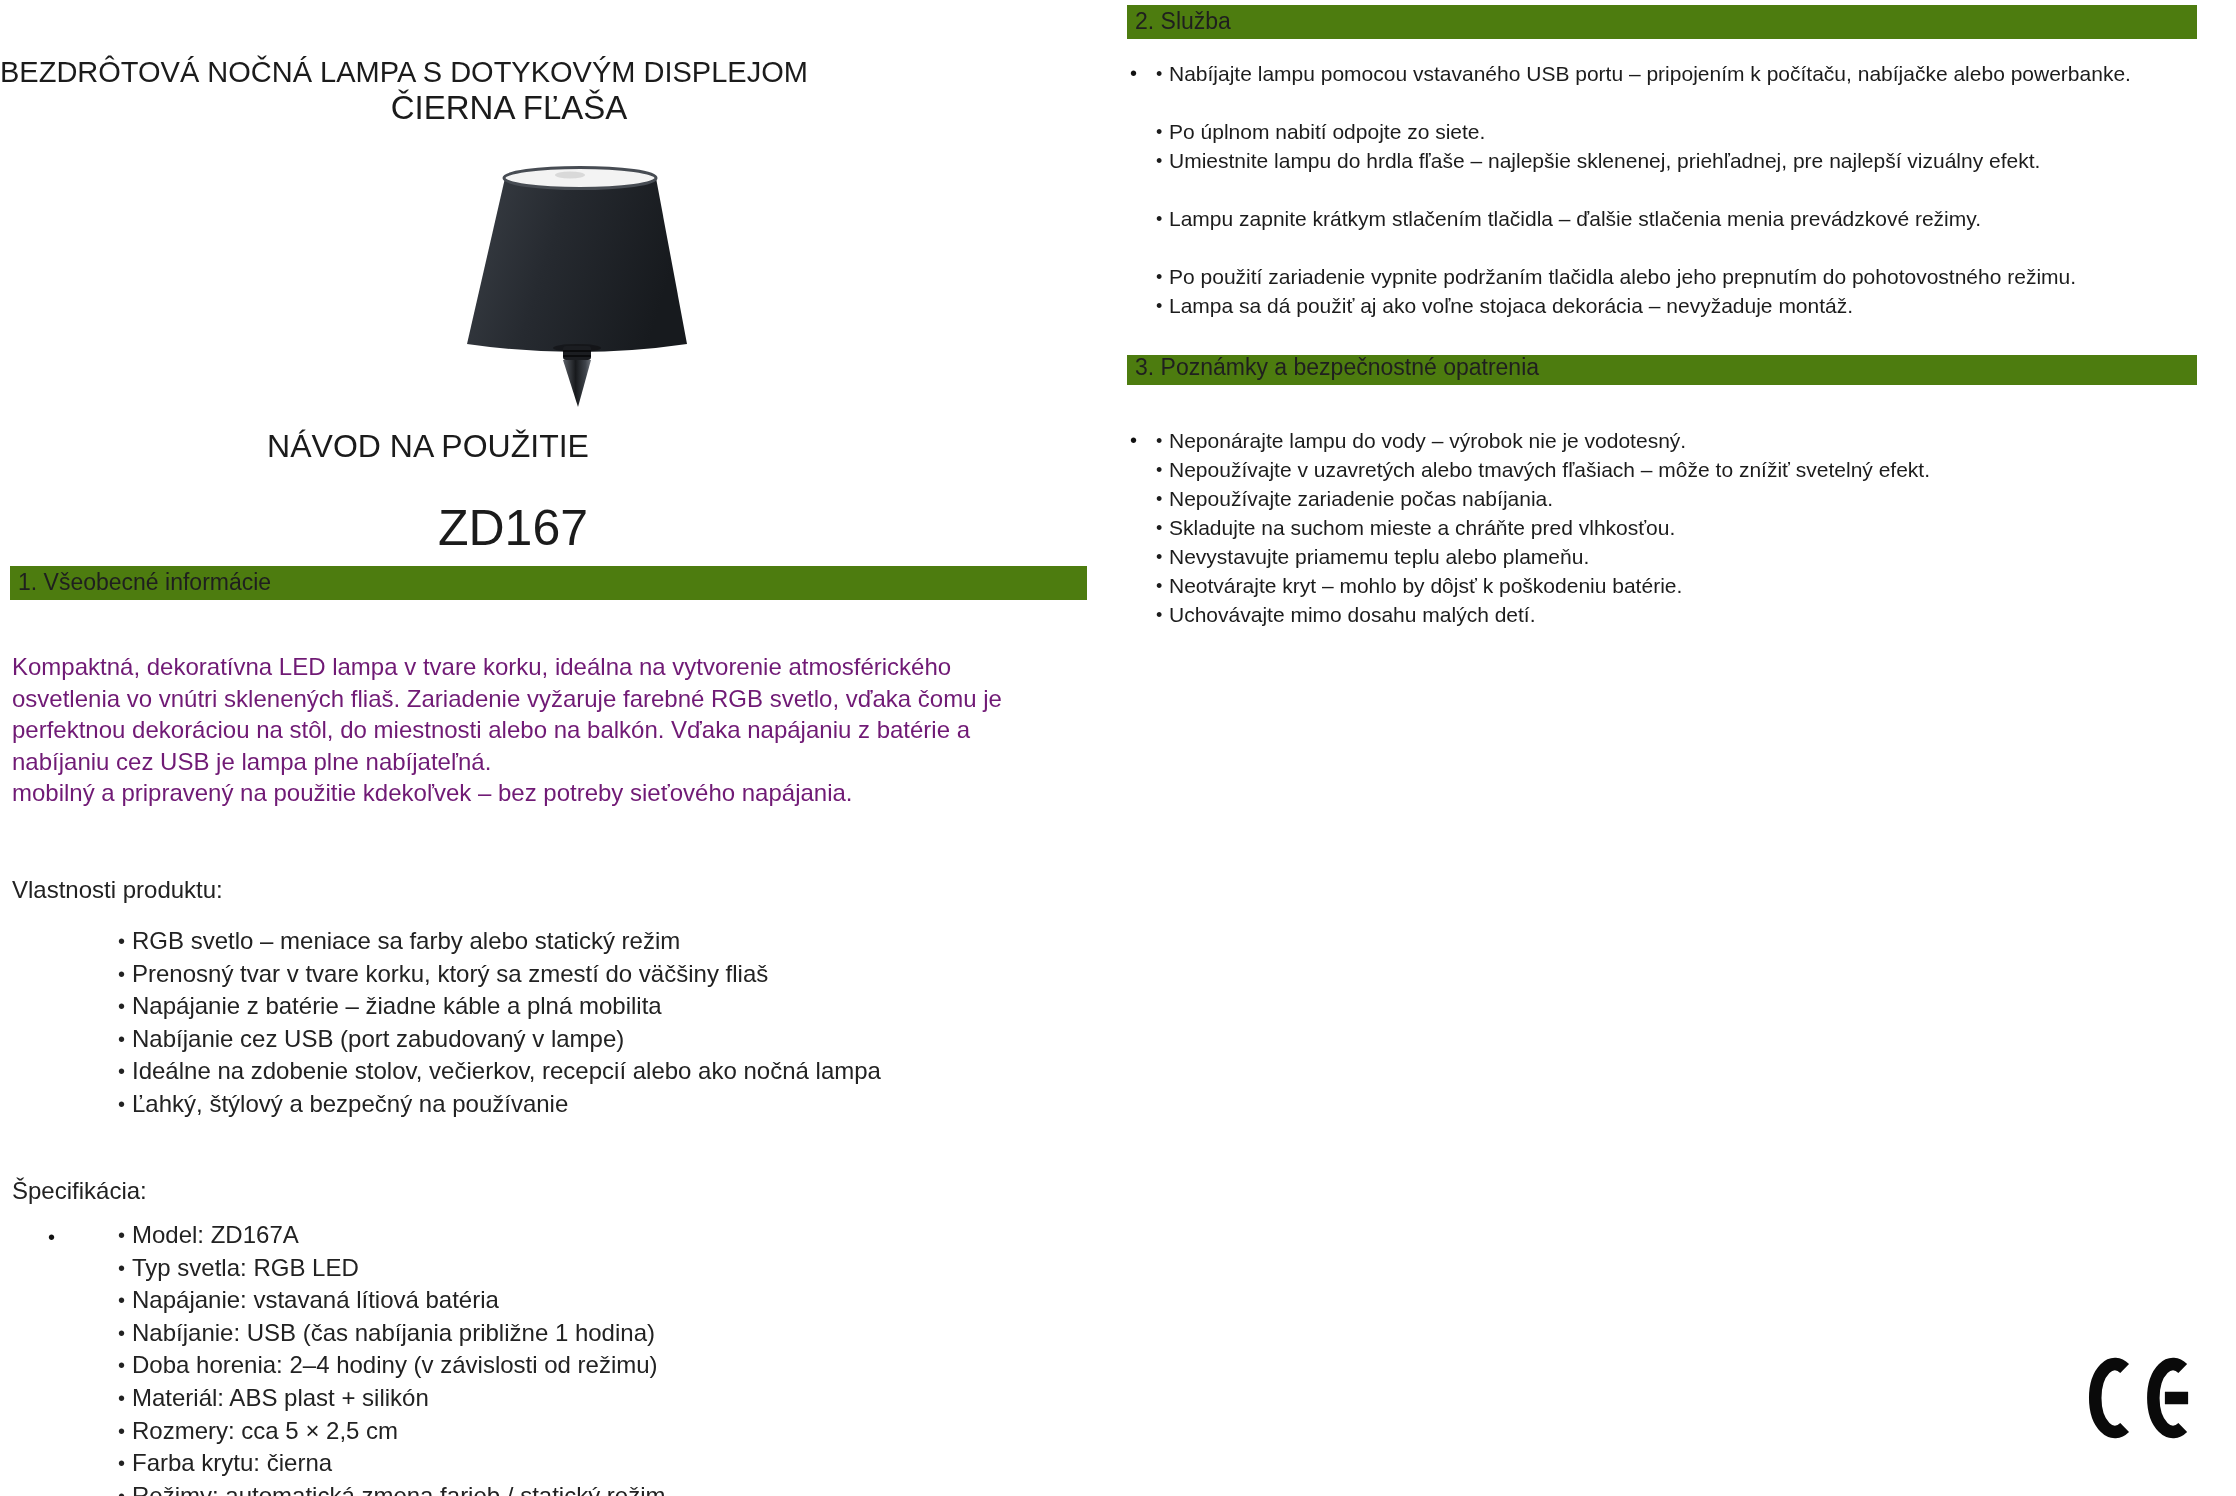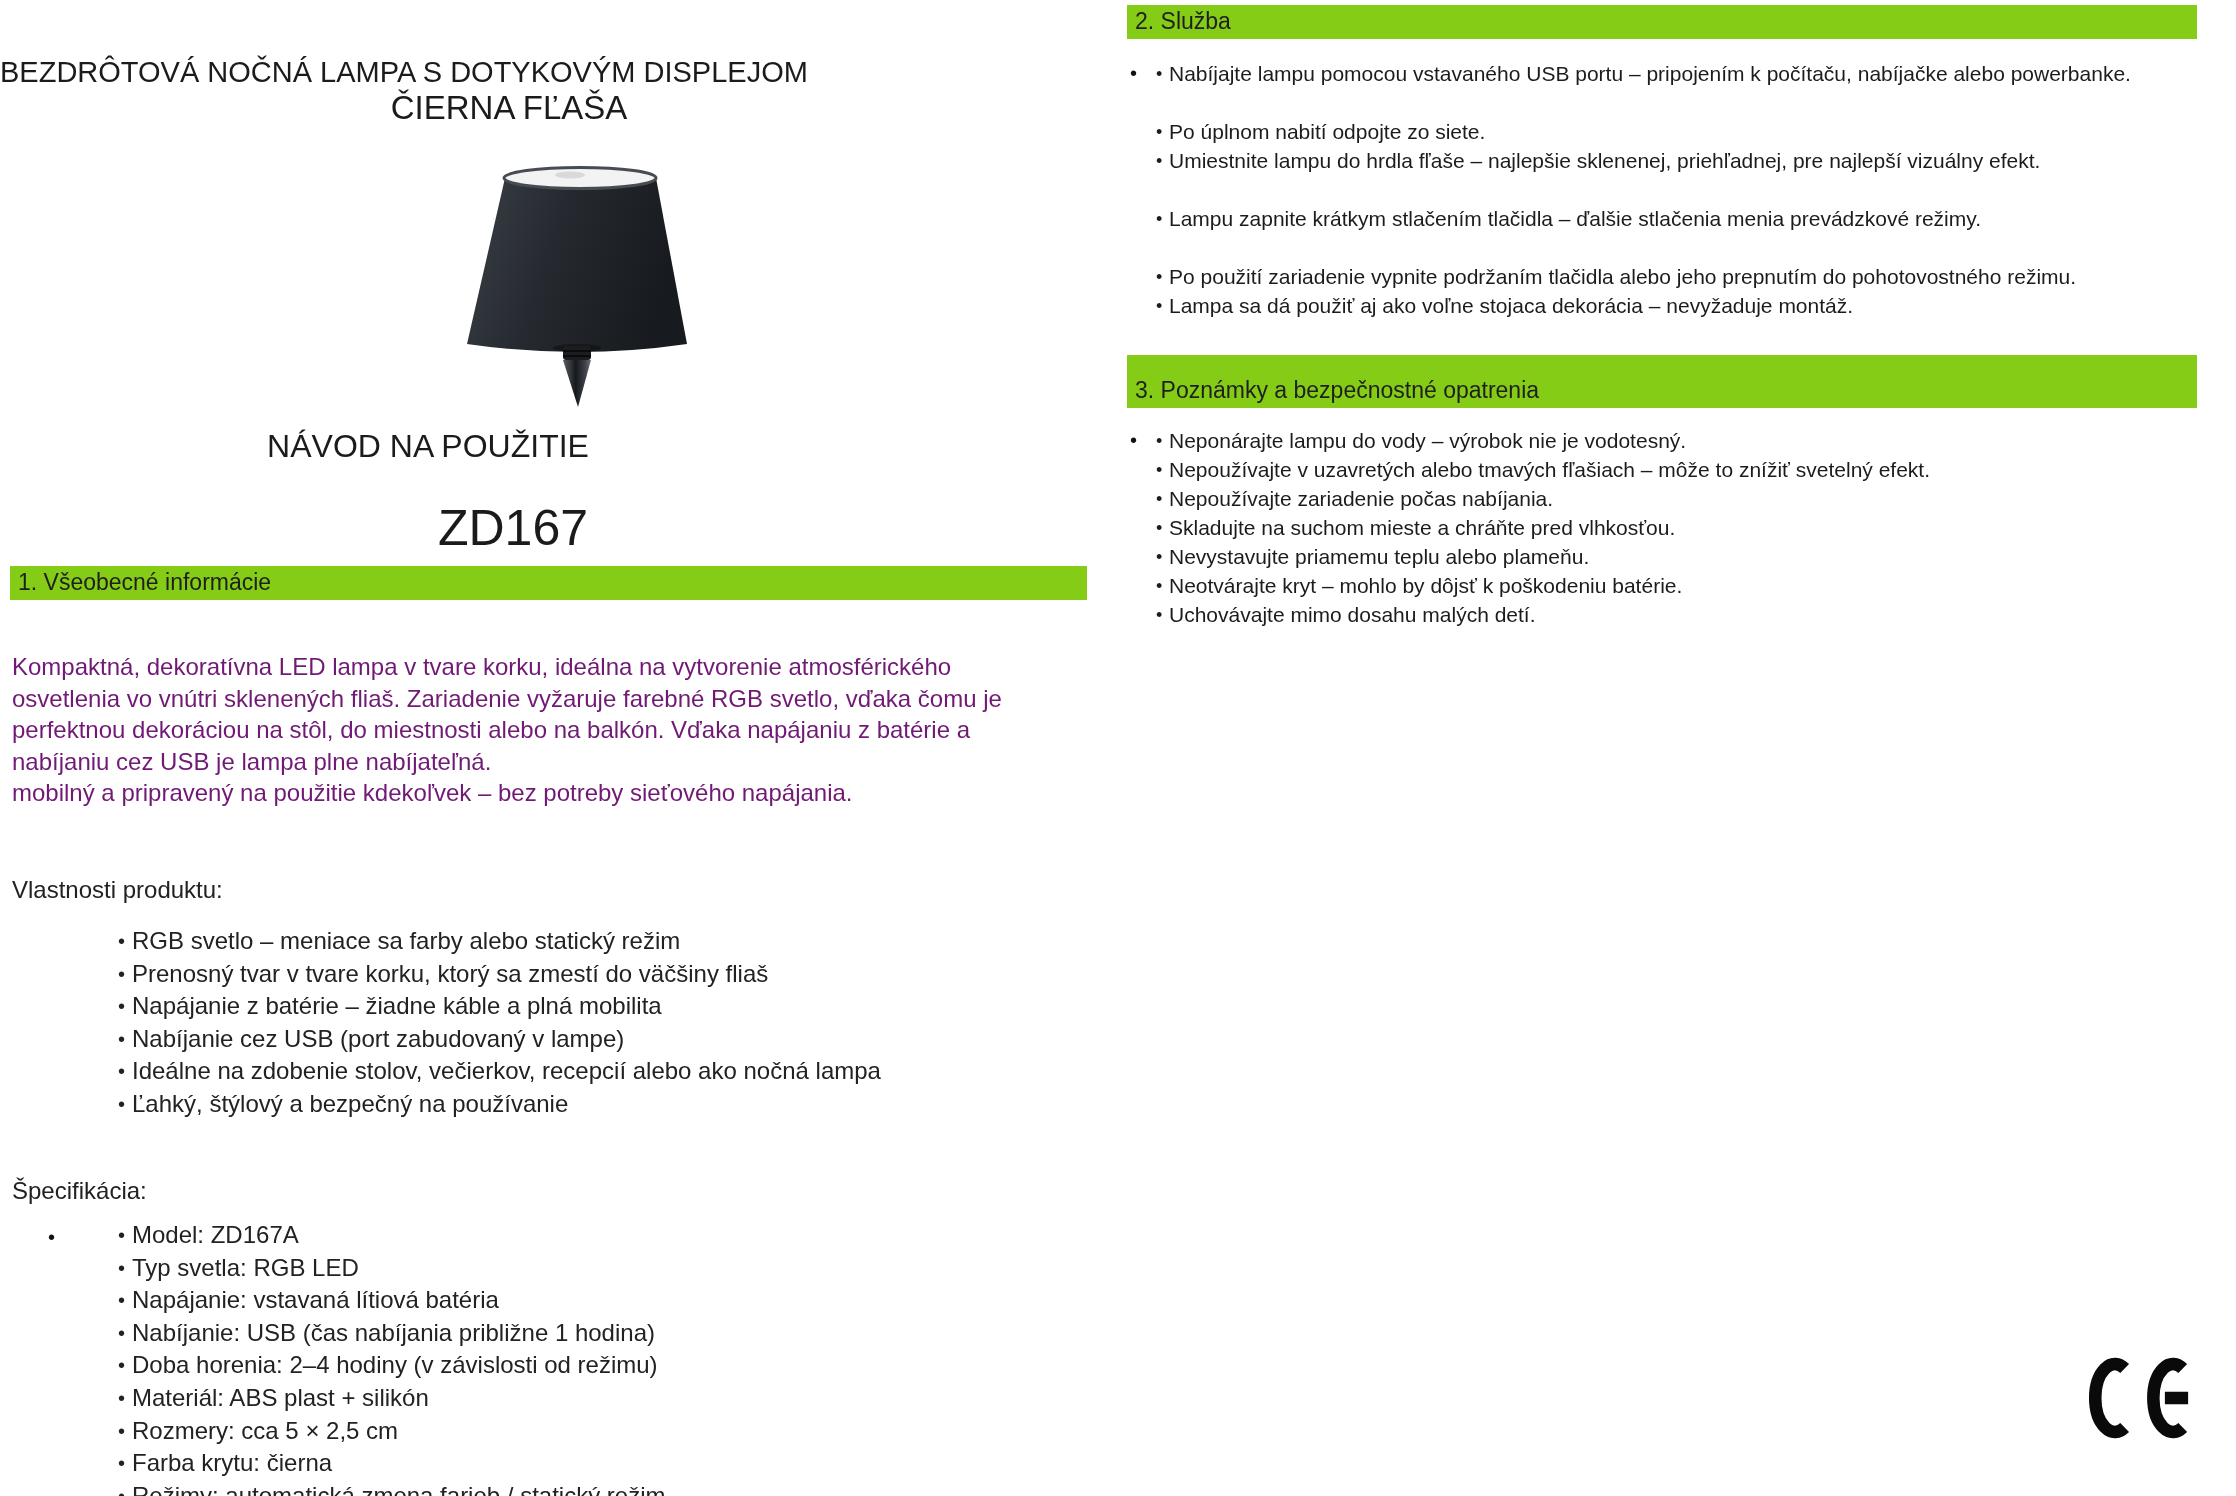--- a/index.html
+++ b/index.html
@@ -10,25 +10,25 @@
   }
   .abs{position:absolute;}
   .nw{white-space:nowrap;}
   .ctr{text-align:center;}
   
   .title-1{top:38px;left:0;width:788px;font-size:29px;line-height:36px;color:#1b1b1b;margin-top:16px;}
   .title-2{top:88px;left:0;width:994px;font-size:33px;line-height:40px;color:#1b1b1b;padding-left:12px;}
   .manual-h{top:424px;left:0;width:856px;font-size:32px;line-height:44px;color:#1b1b1b;}
   .model-h{top:505px;left:0;width:1026px;font-size:50px;line-height:46px;color:#1b1b1b;}
   
-  .bar{background:#84cc16;display:flex;align-items:flex-end;box-sizing:border-box;
+  .bar{background:#4d7c0f;display:flex;align-items:flex-end;box-sizing:border-box;
        padding:0 0 4px 8px;font-size:23px;color:#1f1f1f;}
   .bar-1{left:10px;top:566px;width:1077px;height:34px;}
   .bar-2{left:1127px;top:5px;width:1070px;height:34px;}
-  .bar-3{left:1127px;top:355px;width:1070px;height:53px;}
+  .bar-3{left:1127px;top:355px;width:1070px;height:30px;}
   
   .para{left:12px;top:651px;font-size:24px;line-height:31.6px;color:#701a75;}
   .blk-title{font-size:24px;color:#222222;}
   .feat-title{left:12px;top:876px;}
   .spec-title{left:12px;top:1177px;}
   .list-l{left:118px;font-size:24px;line-height:31.6px;color:#222222;}
   .feat-list{top:925px;}
   .spec-list{top:1219px;}
   .list-l .m{display:inline-block;width:14px;font-size:20px;vertical-align:1px;}
   

